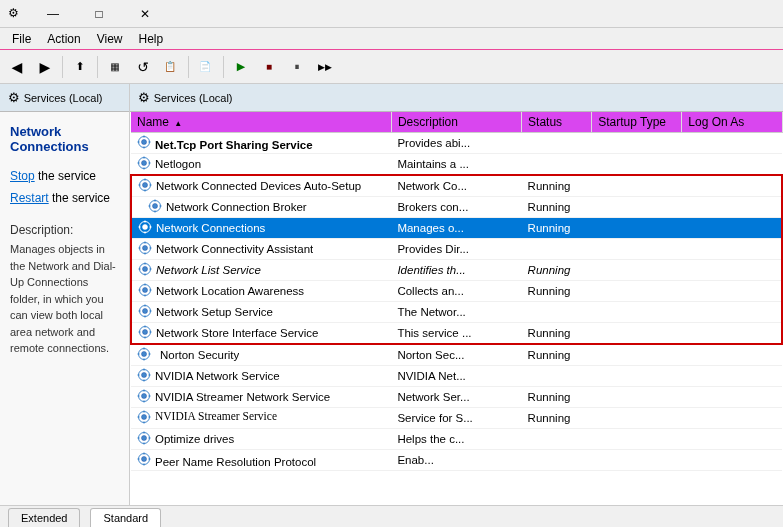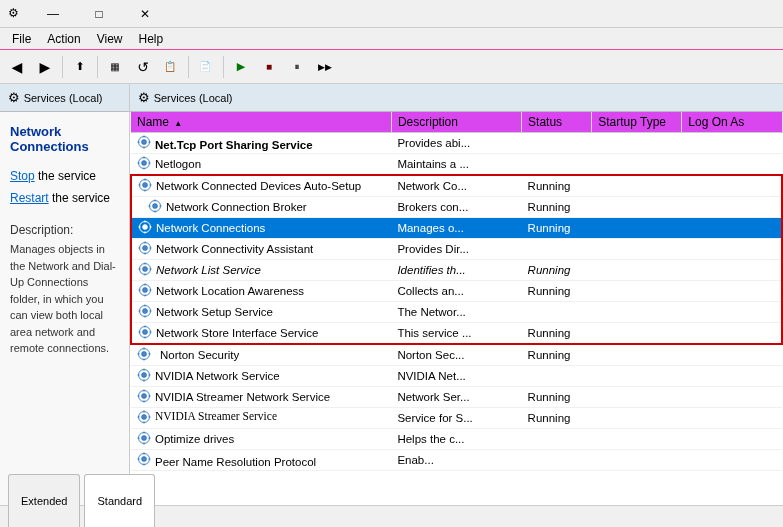--- a/index.html
+++ b/index.html
@@ -214,27 +214,27 @@
     
     .bottom-tabs {
       height: 22px;
       background: #f0f0f0;
       display: flex;
       align-items: flex-end;
       padding: 0 8px;
       border-top: 1px solid #ccc;
     }
     .tab {
-      padding: 20px 12px;
+      padding: 3px 12px;
       border: 1px solid #bbb;
       border-bottom: none;
       background: #f0f0f0;
       cursor: pointer;
       font-size: 11px;
-      margin-right: 4px;
+      margin-right: 10px;
       border-radius: 3px 3px 0 0;
     }
     .tab.active {
       background: white;
       border-bottom: 1px solid white;
       margin-bottom: -1px;
     }
 
     
     .col-name { width: 260px; }

